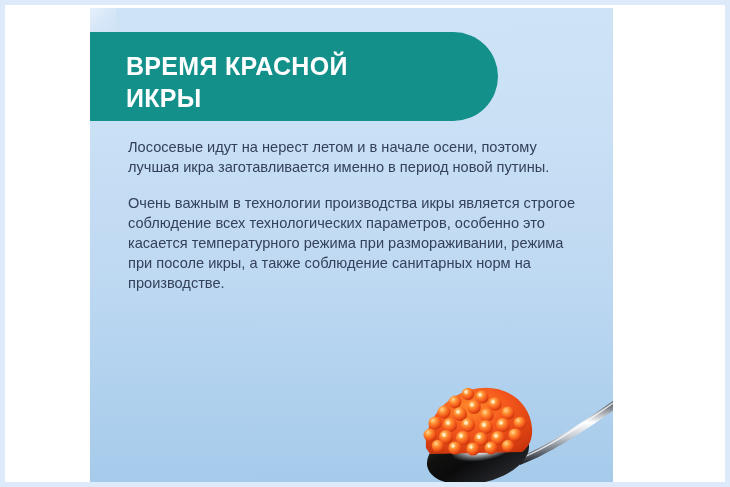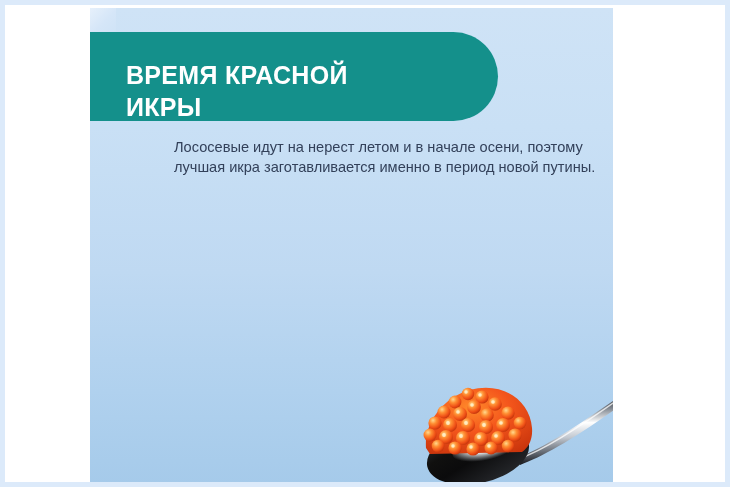--- a/index.html
+++ b/index.html
@@ -82,41 +82,40 @@
     top: 24px;
     width: 408px;
     height: 89px;
     background: #14908b;
     border-top-right-radius: 46px;
     border-bottom-right-radius: 46px;
   }
   .banner-title {
     position: absolute;
     left: 36px;
-    top: 27px;
+    top: 18px;
     width: 330px;
     color: #ffffff;
     font-size: 25px;
     font-weight: bold;
     line-height: 1.28;
     letter-spacing: 0.3px;
     text-transform: uppercase;
     white-space: pre-line;
   }
 
   
   .body-copy {
     position: absolute;
     left: 38px;
     top: 130px;
     width: 460px;
     color: #33415a;
     font-size: 14.6px;
     line-height: 1.37;
-    margin-left: 46px;
   }
   .body-copy p {
     margin: 0 0 16px 0;
   }
   .body-copy p:last-child {
     margin-bottom: 0;
   }
 
   
   .spoon-figure {
@@ -144,20 +143,21 @@
 
     <div class="card-fold"></div>
 
     <div class="banner">
       <div class="banner-title">ВРЕМЯ КРАСНОЙ
 ИКРЫ</div>
     </div>
 
     <div class="body-copy">
       <p>Лососевые идут на нерест летом и в начале осени, поэтому лучшая икра заготавливается именно в период новой путины.</p>
+      <p>Очень важным в технологии производства икры является строгое соблюдение всех технологических параметров, особенно это касается температурного режима при размораживании, режима при посоле икры, а также соблюдение санитарных норм на производстве.</p>
     </div>
 
     <div class="spoon-figure">
       <svg viewBox="0 0 240 115" xmlns="http://www.w3.org/2000/svg">
         <defs>
           <linearGradient id="handleGrad" x1="0" y1="0" x2="0" y2="1">
             <stop offset="0%" stop-color="#1d1d1f"></stop>
             <stop offset="22%" stop-color="#7e858e"></stop>
             <stop offset="42%" stop-color="#ffffff"></stop>
             <stop offset="62%" stop-color="#c3c9d1"></stop>

